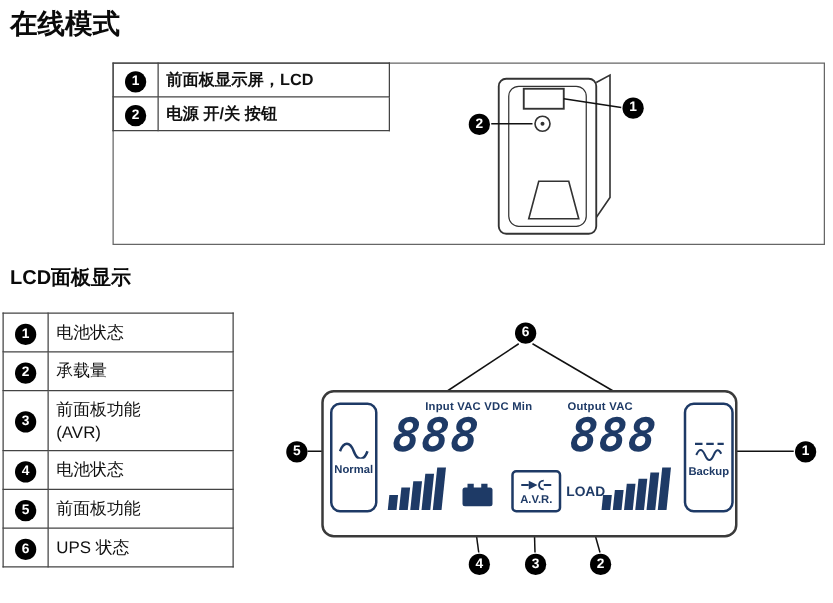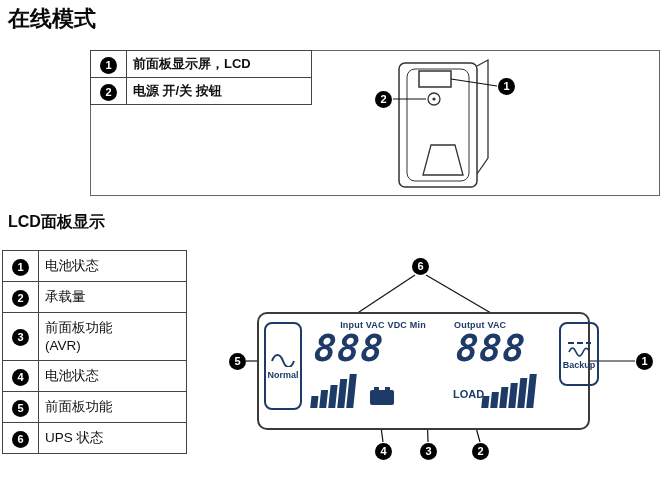--- a/index.html
+++ b/index.html
@@ -42,21 +42,21 @@
   #lcd-lines { position:absolute; left:0; top:0; }
 
   #lcd-panel { position:absolute; left:32px; top:62px; width:333px; height:118px;
                border:2px solid #3a3a3a; border-radius:10px; background:#fff; }
 
   .lcd-box { position:absolute; border:2px solid #1e3a66; display:flex; flex-direction:column;
              align-items:center; justify-content:center; gap:3px; color:#1e3a66; }
   .box-label { font-size:9px; font-weight:bold; color:#1e3a66; }
 
   #normal-box { left:5px;   top:8px;  width:38px; height:88px; border-radius:8px; }
-  #backup-box { left:288px; top:8px;  width:40px; height:64px; border-radius:8px;margin-left:12px; }
+  #backup-box { left:288px; top:8px;  width:40px; height:88px; border-radius:8px; }
   #avr-box    { left:150px; top:62px; width:40px; height:34px; border-radius:4px; gap:1px; }
 
   .lcd-label { position:absolute; font-size:9px; font-weight:bold; color:#1e3a66; letter-spacing:0.2px; }
   #input-label  { left:50px;  top:6px; width:100px; text-align:center;margin-left:24px; }
   #output-label { left:195px; top:6px; width:90px;  }
 
   .digits { position:absolute; font-family:"DejaVu Sans Mono",monospace; font-style:italic;
             font-weight:bold; font-size:37px; line-height:1; letter-spacing:1px;
             color:#1e3a66; transform:skewX(-4deg); }
   #digits1 { left:55px;  top:16px; }
@@ -189,20 +189,29 @@
         <div class="bar" style="height: 29px;"></div>
         <div class="bar" style="height: 34px;"></div>
       </div>
 
     <svg id="battery-icon" width="26" height="20" viewBox="0 0 26 20">
       <rect x="5" y="1" width="5" height="4" fill="#1e3a66"></rect>
       <rect x="16" y="1" width="5" height="4" fill="#1e3a66"></rect>
       <rect x="1" y="4" width="24" height="15" rx="2" fill="#1e3a66"></rect>
     </svg>
 
+    <div id="avr-box" class="lcd-box">
+      <svg width="26" height="10" viewBox="0 0 26 10">
+        <path d="M1,5 h6" stroke="#1e3a66" stroke-width="1.5"></path>
+        <path d="M7,1.5 L14,5 L7,8.5 Z" fill="#1e3a66"></path>
+        <path d="M25,5 h-6" stroke="#1e3a66" stroke-width="1.5"></path>
+        <path d="M19,1.5 C14,1.5 14,8.5 19,8.5" stroke="#1e3a66" stroke-width="1.5" fill="none"></path>
+      </svg>
+      <div class="box-label">A.V.R.</div>
+    </div>
 
     <div id="load-label">LOAD</div>
 
     <div id="bars2" class="bars">
         <div class="bar" style="height: 12px;"></div>
         <div class="bar" style="height: 16px;"></div>
         <div class="bar" style="height: 21px;"></div>
         <div class="bar" style="height: 25px;"></div>
         <div class="bar" style="height: 30px;"></div>
         <div class="bar" style="height: 34px;"></div>

